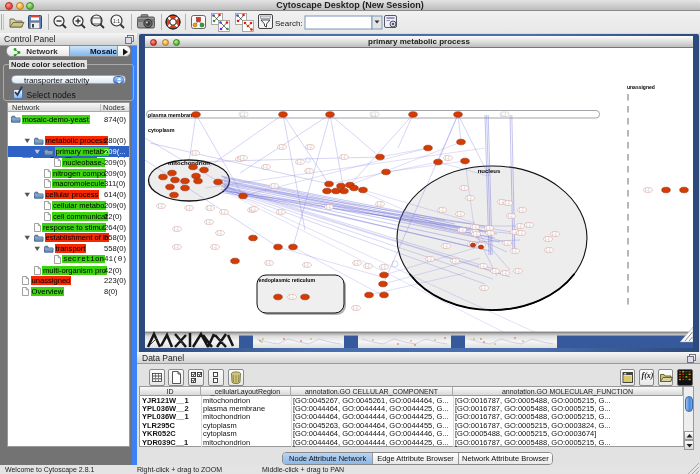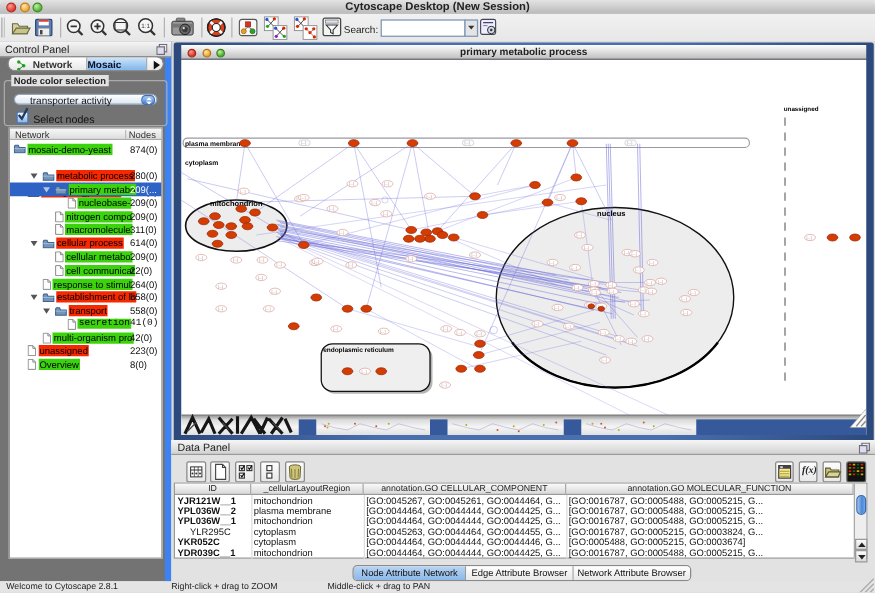--- a/index.html
+++ b/index.html
@@ -471,21 +471,21 @@
   </div>
 
   <div class="abs" style="left:6px;top:12px;width:125px;height:12px;border:1px solid #8a8a8a;border-radius:6px;background:#fff;overflow:hidden">
     <div class="abs" style="left:0;top:0;width:63px;height:12px;background:linear-gradient(#fff,#e2e2e2);border-right:1px solid #999;text-align:center;font-size:8px;font-weight:bold;color:#333;line-height:11px;padding-left:8px">Network</div>
     <svg width="8" height="9" style="position:absolute;left:6px;top:1.5px">
         <circle cx="2" cy="1.5" r="1.4" fill="#2a2"></circle>
         <circle cx="6" cy="4.5" r="1.4" fill="#2a2"></circle>
         <circle cx="2" cy="7.5" r="1.4" fill="#2a2"></circle>
         <path d="M2 1.5 L6 4.5 L2 7.5" fill="none" stroke="#282" stroke-width="0.8"></path>
       </svg>
-    <div class="abs" style="left:63px;top:0;width:48px;height:12px;background:linear-gradient(#cfe4fa,#8fc0ef 65%,#7db5ec);border-right:1px solid #999;text-align:left;font-size:8px;font-weight:bold;color:#05102a;line-height:11px">Mosaic</div>
+    <div class="abs" style="left:63px;top:0;width:48px;height:12px;background:linear-gradient(#cfe4fa,#8fc0ef 65%,#7db5ec);border-right:1px solid #999;text-align:right;font-size:8px;font-weight:bold;color:#05102a;line-height:11px">Mosaic</div>
     <div class="abs" style="left:111px;top:0;width:14px;height:12px;background:linear-gradient(#fff,#e2e2e2)">
       <svg width="14" height="12">
           <path d="M5 2.5 L10 6 L5 9.5 Z" fill="#111"></path>
         </svg>
     </div>
   </div>
 
   <div class="abs" style="left:3px;top:31px;width:131px;height:37px;border:1px solid #aaa;border-radius:3px"></div>
   <div class="abs" style="left:9px;top:27px;font-size:7.5px;font-weight:bold;color:#222;background:#e2e2e2;padding:0 2px">Node color selection</div>
 
@@ -778,21 +778,21 @@
         <span class="abs" style="left:153px;width:160px;overflow:hidden">[GO:0044464, GO:0044444, GO:0044425, G...</span>
         <span class="abs" style="left:315px;width:228px;overflow:hidden">[GO:0016787, GO:0005488, GO:0005215, G...</span>
       </div>
       <div class="abs" style="left:0;top:26.3px;width:543px;height:8.4px;font-size:7.5px;line-height:8.4px;white-space:nowrap">
         <span class="abs" style="left:2px;width:58px;overflow:hidden;font-weight:bold">YPL036W__1</span>
         <span class="abs" style="left:63px;width:88px;overflow:hidden">mitochondrion</span>
         <span class="abs" style="left:153px;width:160px;overflow:hidden">[GO:0044464, GO:0044444, GO:0044425, G...</span>
         <span class="abs" style="left:315px;width:228px;overflow:hidden">[GO:0016787, GO:0005488, GO:0005215, G...</span>
       </div>
       <div class="abs" style="left:0;top:34.7px;width:543px;height:8.4px;font-size:7.5px;line-height:8.4px;white-space:nowrap">
-        <span class="abs" style="left:12px;width:58px;overflow:hidden;font-weight:normal">YLR295C</span>
+        <span class="abs" style="left:2px;width:58px;overflow:hidden;font-weight:bold">YLR295C</span>
         <span class="abs" style="left:63px;width:88px;overflow:hidden">cytoplasm</span>
         <span class="abs" style="left:153px;width:160px;overflow:hidden">[GO:0045263, GO:0044464, GO:0044455, G...</span>
         <span class="abs" style="left:315px;width:228px;overflow:hidden">[GO:0016787, GO:0005215, GO:0003824, G...</span>
       </div>
       <div class="abs" style="left:0;top:43.1px;width:543px;height:8.4px;font-size:7.5px;line-height:8.4px;white-space:nowrap">
         <span class="abs" style="left:2px;width:58px;overflow:hidden;font-weight:bold">YKR052C</span>
         <span class="abs" style="left:63px;width:88px;overflow:hidden">cytoplasm</span>
         <span class="abs" style="left:153px;width:160px;overflow:hidden">[GO:0044464, GO:0044444, GO:0044446, G...</span>
         <span class="abs" style="left:315px;width:228px;overflow:hidden">[GO:0005488, GO:0005215, GO:0003674]</span>
       </div>

